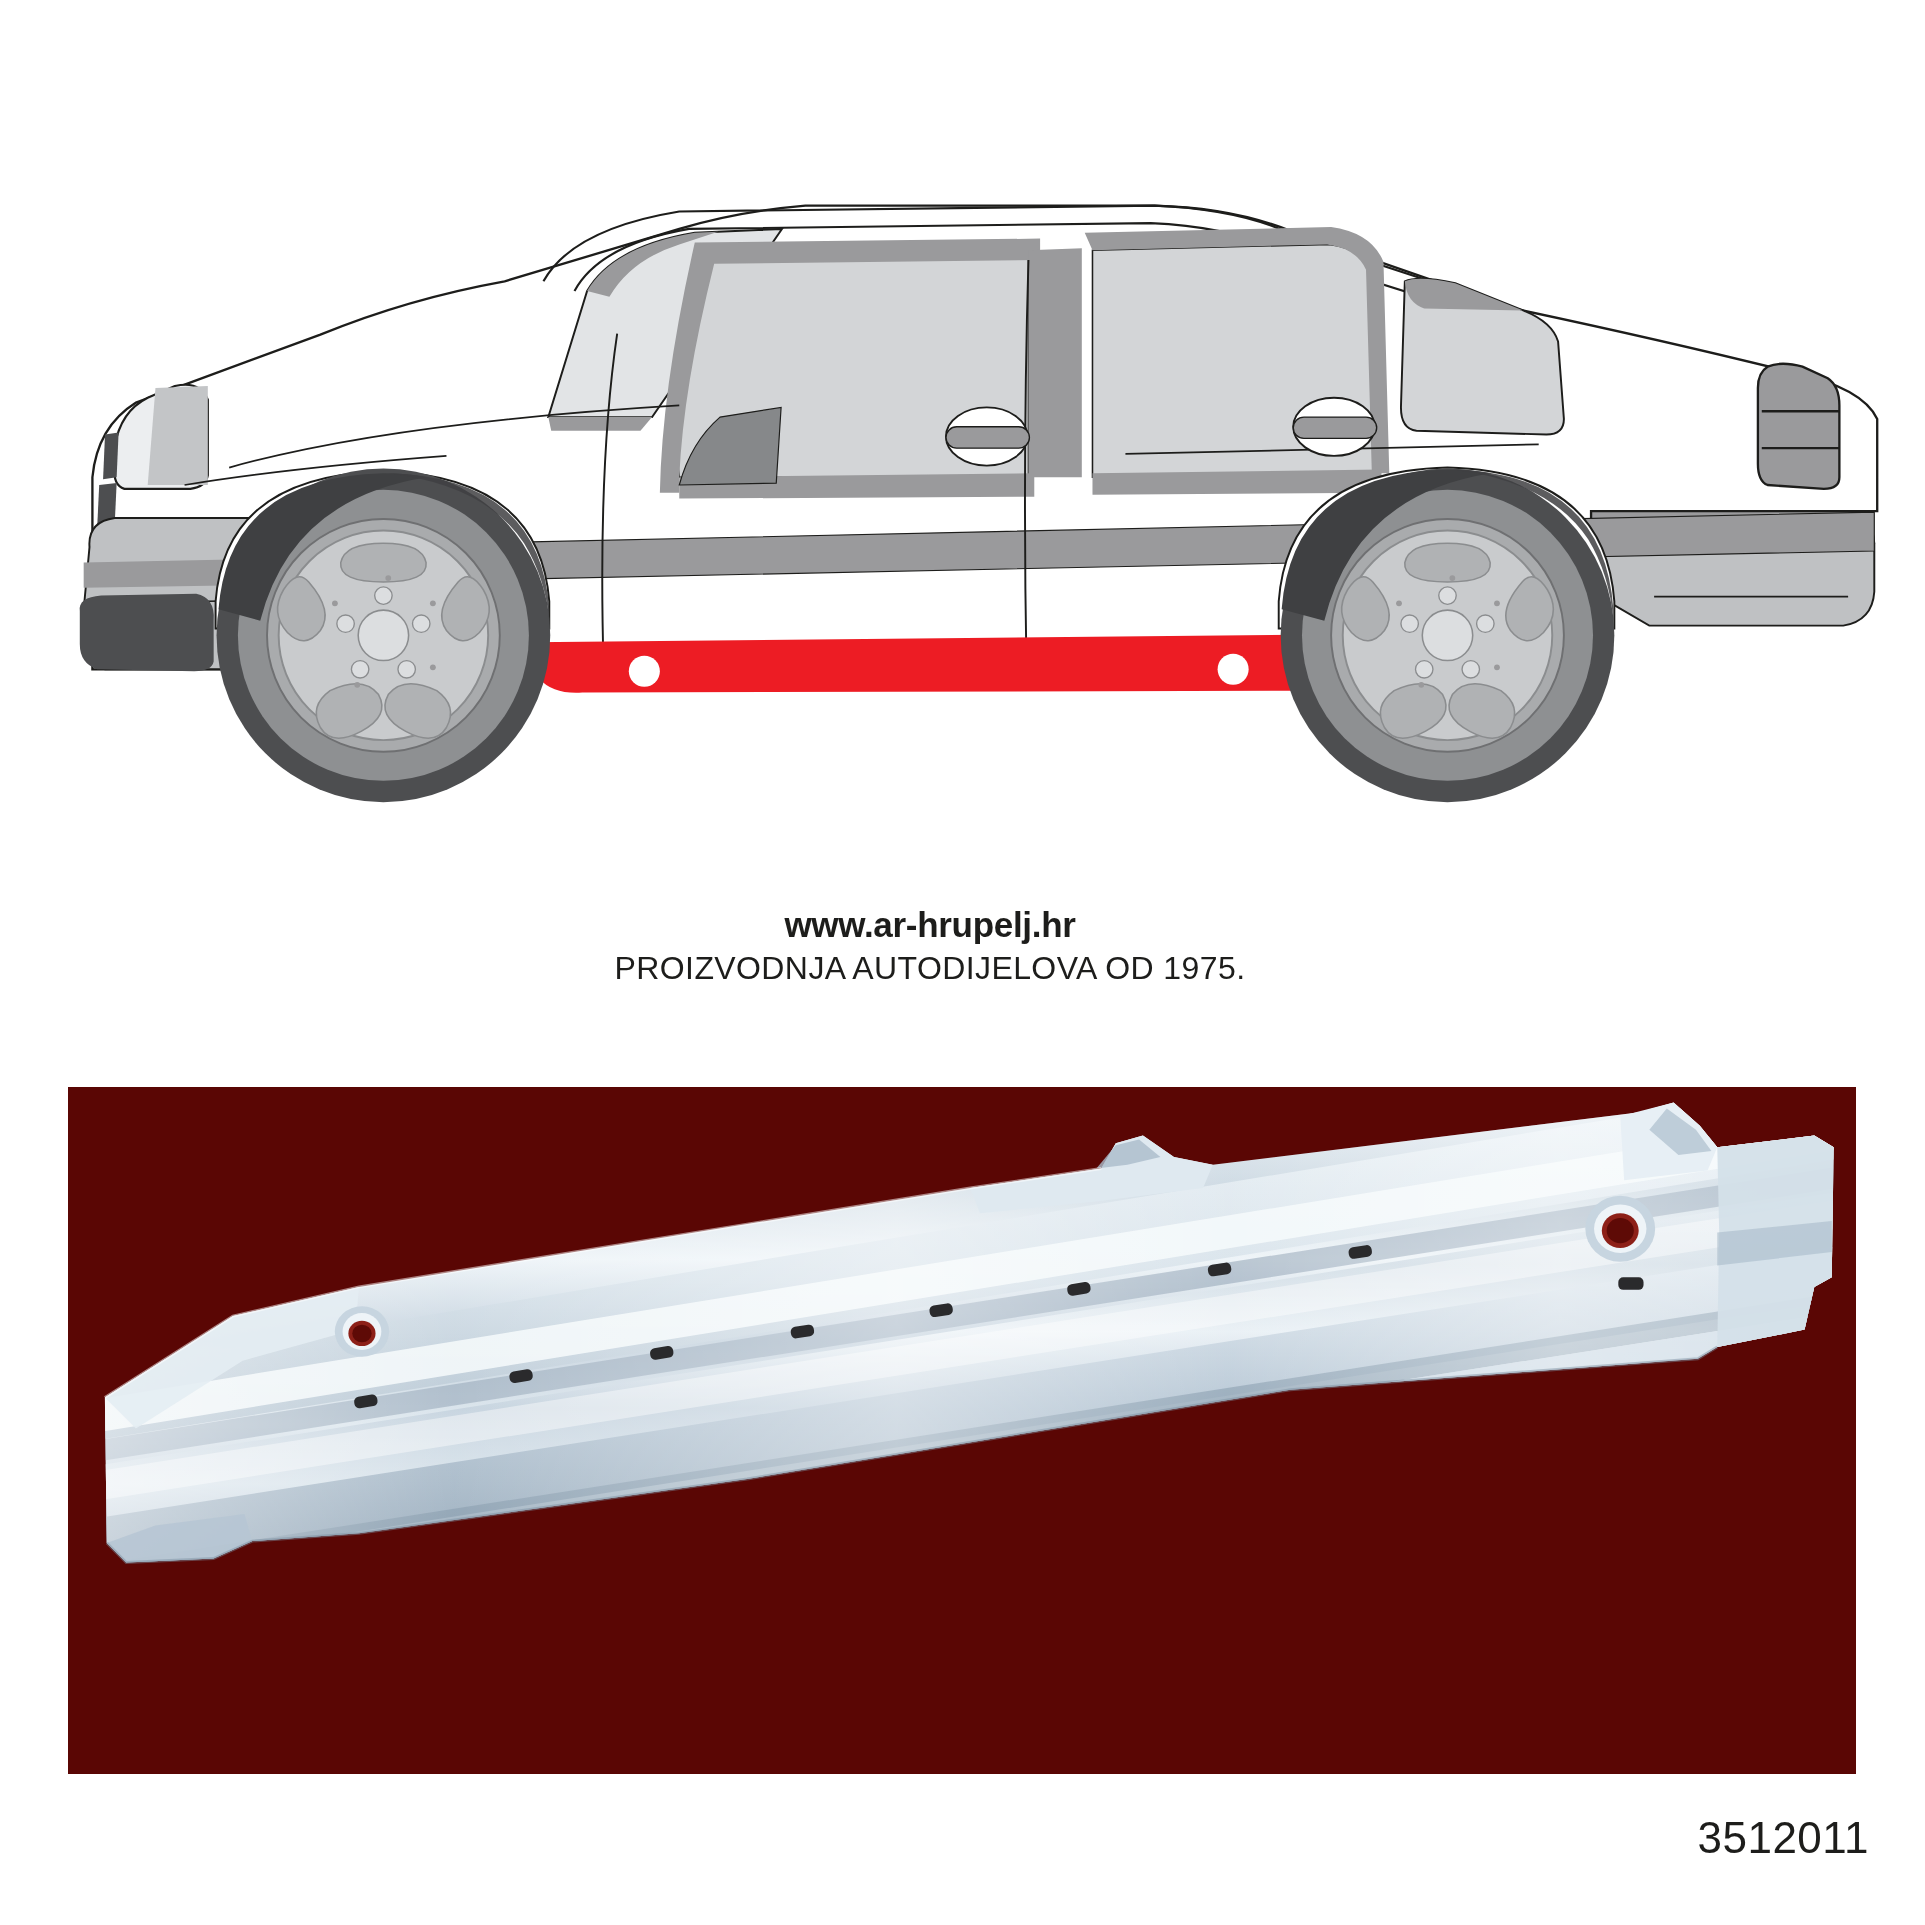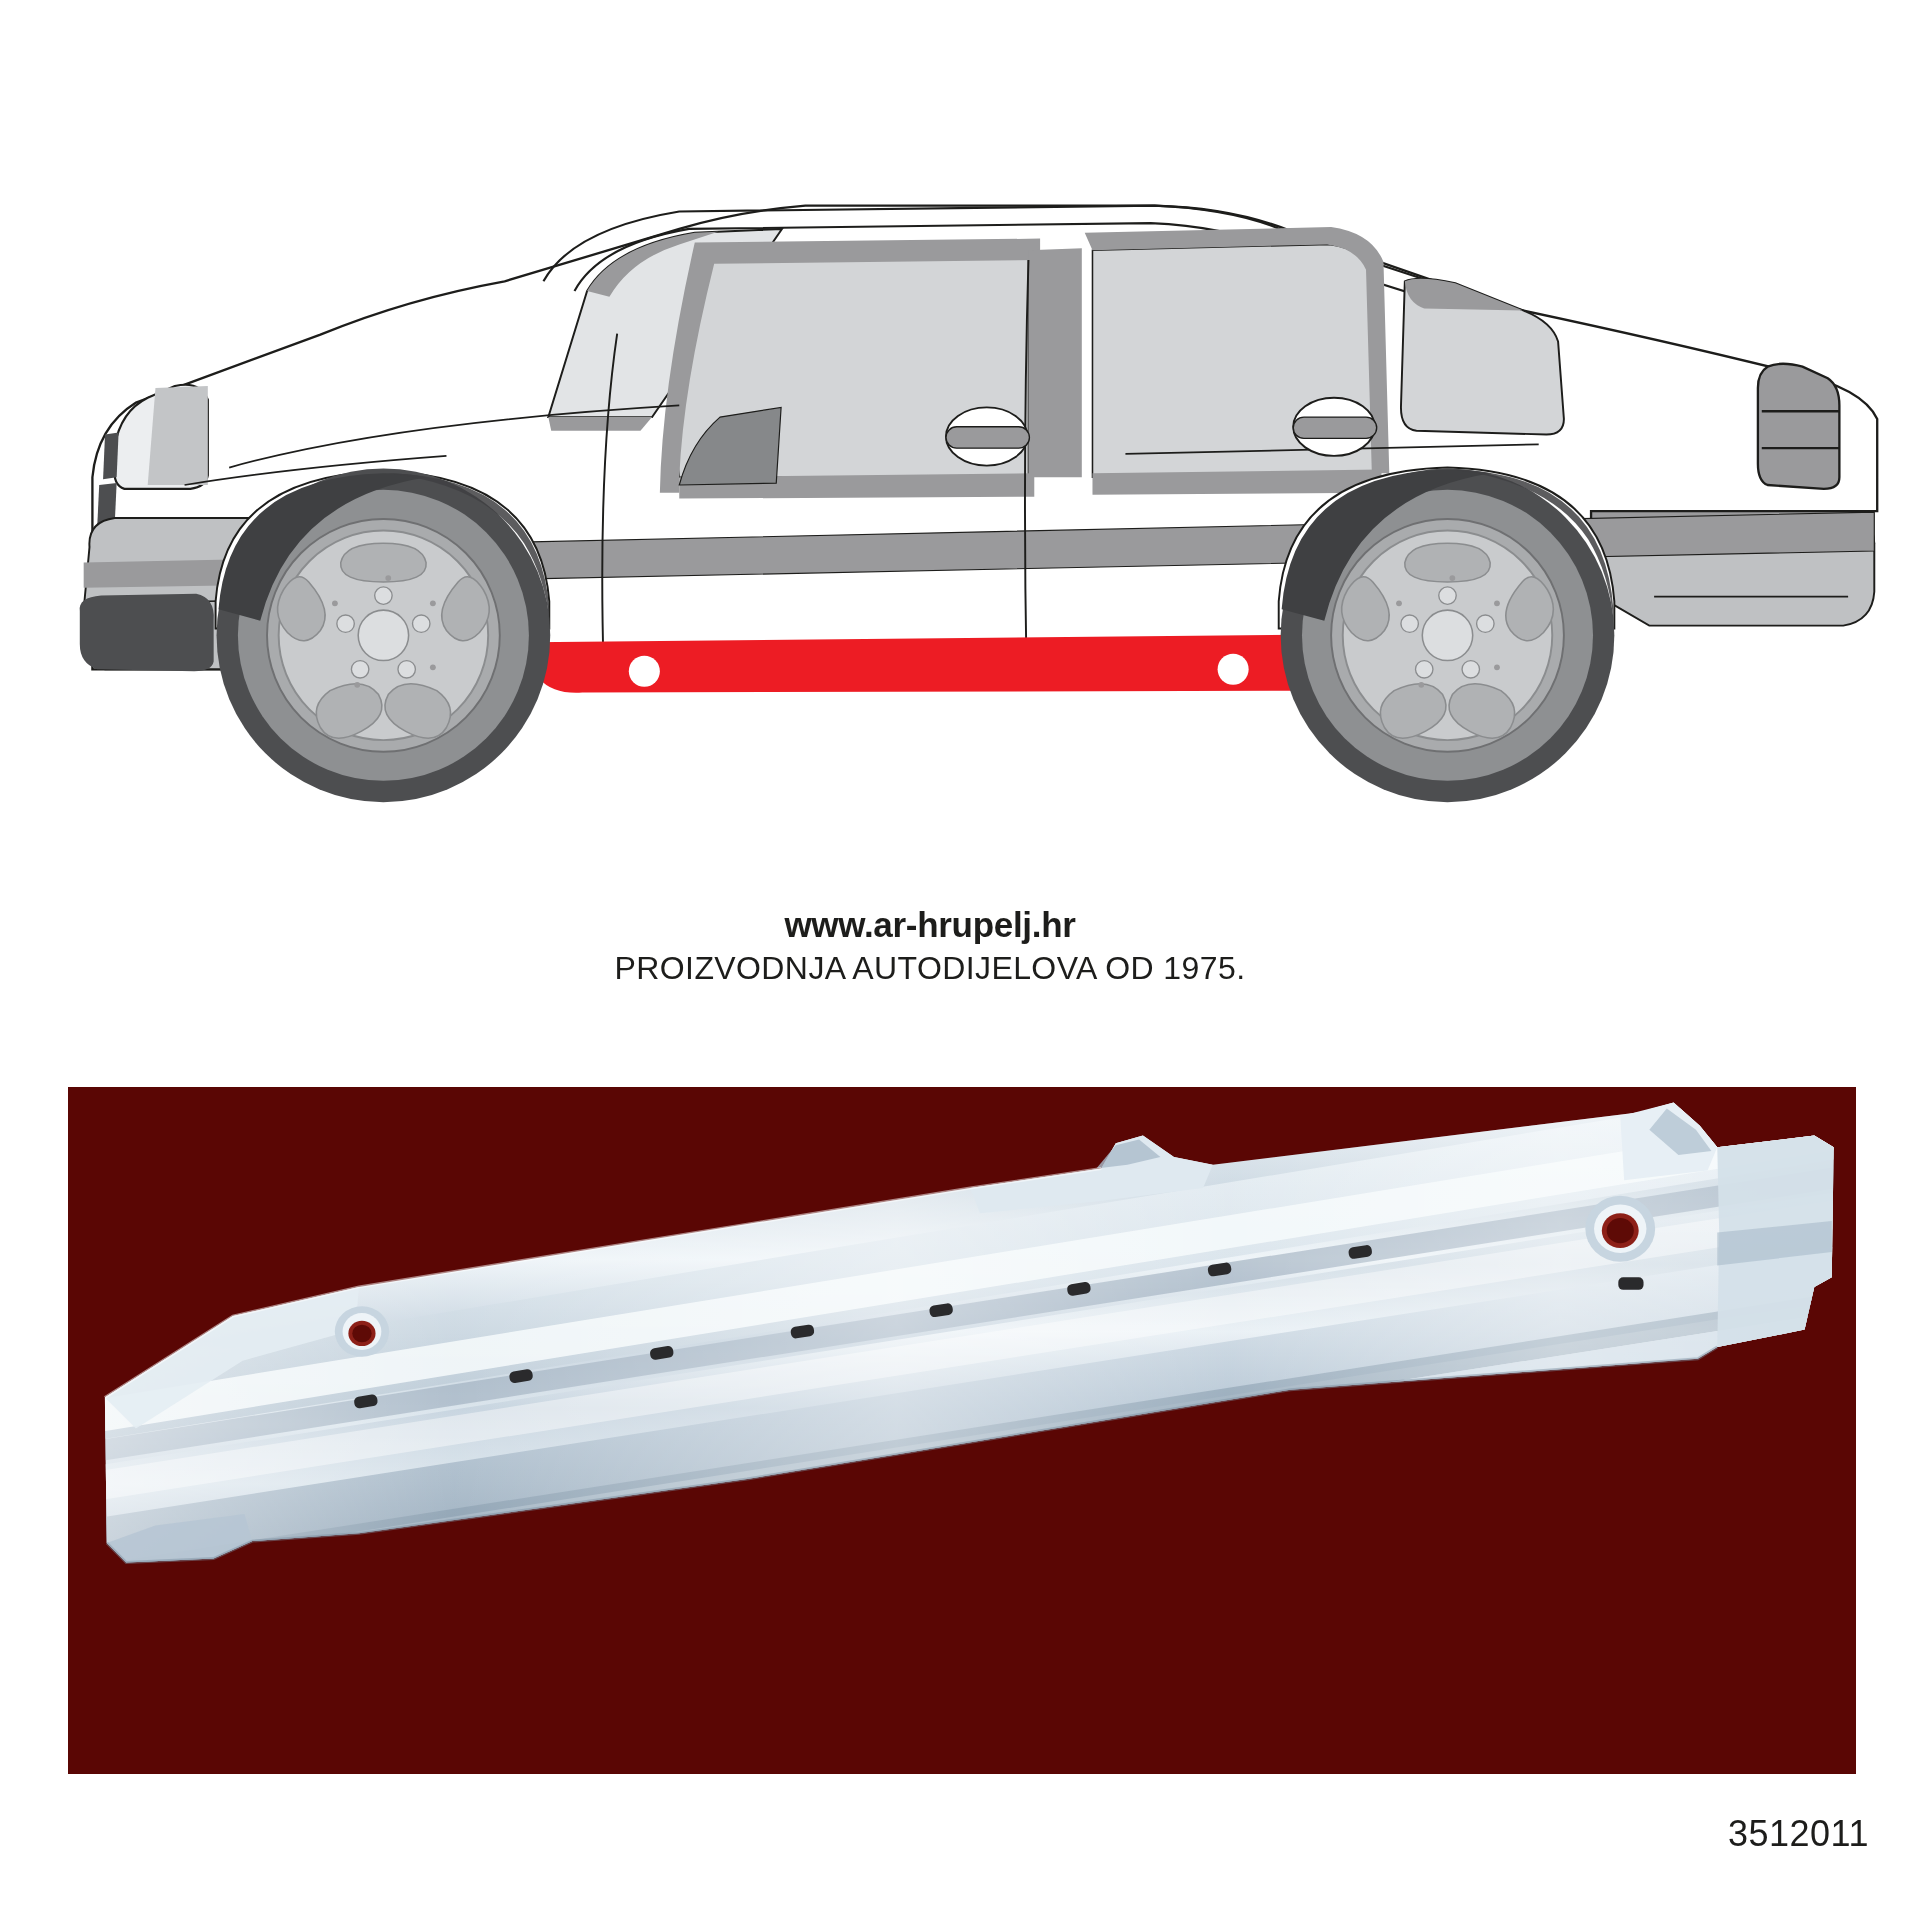--- a/index.html
+++ b/index.html
@@ -73,21 +73,21 @@
     display: block;
     width: 1788px;
     height: 687px;
   }
 
   
   #part-number {
     position: absolute;
     right: 56px;
     top: 1813px;
-    font-size: 36px;
+    font-size: 44px;
     font-weight: normal;
     color: #1d1d1b;
     letter-spacing: 0.5px;
   }
 </style>
 </head>
 <body>
 
 <div id="page">
 

